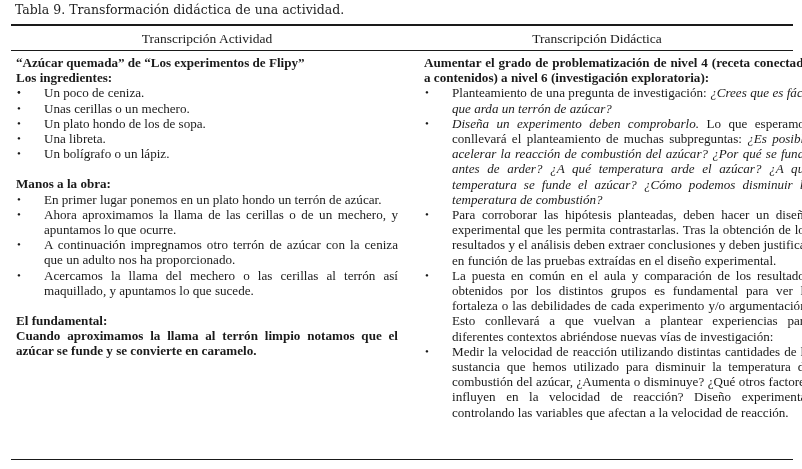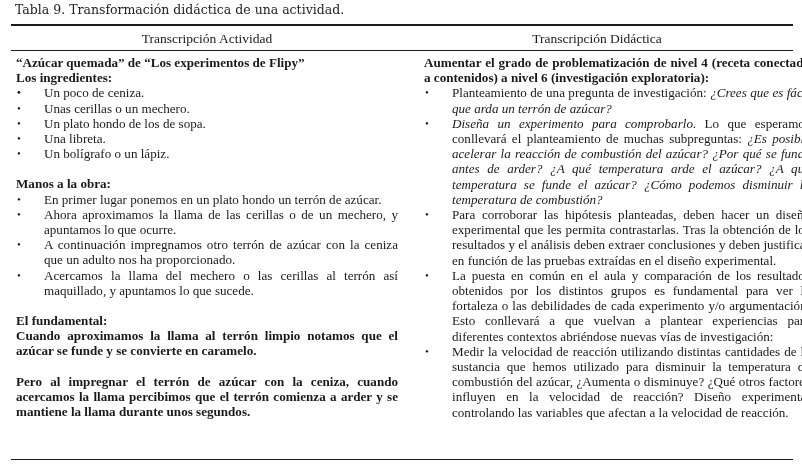--- a/index.html
+++ b/index.html
@@ -63,27 +63,26 @@
   <ul>
     <li><span class="dot">•</span><span>En primer lugar ponemos en un plato hondo un terrón de azúcar.</span></li>
     <li><span class="dot">•</span><span>Ahora aproximamos la llama de las cerillas o de un mechero, y apuntamos lo que ocurre.</span></li>
     <li><span class="dot">•</span><span>A continuación impregnamos otro terrón de azúcar con la ceniza que un adulto nos ha proporcionado.</span></li>
     <li><span class="dot">•</span><span>Acercamos la llama del mechero o las cerillas al terrón así maquillado, y apuntamos lo que sucede.</span></li>
   </ul>
   <div class="gap"></div>
   <p class="b">El fundamental:</p>
   <p>Cuando aproximamos la llama al terrón limpio notamos que el azúcar se funde y se convierte en caramelo.</p>
   <div class="gap"></div>
-  <p>Pero al impregnar el terrón de azúcar con la ceniza, cuando acercamos la llama percibimos que el terrón comienza a arder y se mantiene la llama durante unos segundos.</p>
 </div>
 
 <div class="col right">
   <p class="b">Aumentar el grado de problematización de nivel 4 (receta conectada a contenidos) a nivel 6 (investigación exploratoria):</p>
   <ul>
     <li><span class="dot">•</span><span>Planteamiento de una pregunta de investigación: </span><i>¿Crees que es fácil que arda un terrón de azúcar?</i></li>
-    <li><span class="dot">•</span><i>Diseña un experimento para comprobarlo.</i><span> Lo que esperamos conllevará el planteamiento de muchas subpreguntas: </span><i>¿Es posible acelerar la reacción de combustión del azúcar? ¿Por qué se funde antes de arder? ¿A qué temperatura arde el azúcar? ¿A qué temperatura se funde el azúcar? ¿Cómo podemos disminuir la temperatura de combustión?</i></li>
+    <li><span class="dot">•</span><i>Diseña un experimento deben comprobarlo.</i><span> Lo que esperamos conllevará el planteamiento de muchas subpreguntas: </span><i>¿Es posible acelerar la reacción de combustión del azúcar? ¿Por qué se funde antes de arder? ¿A qué temperatura arde el azúcar? ¿A qué temperatura se funde el azúcar? ¿Cómo podemos disminuir la temperatura de combustión?</i></li>
     <li><span class="dot">•</span><span>Para corroborar las hipótesis planteadas, deben hacer un diseño experimental que les permita contrastarlas. Tras la obtención de los resultados y el análisis deben extraer conclusiones y deben justificar en función de las pruebas extraídas en el diseño experimental.</span></li>
     <li><span class="dot">•</span><span>La puesta en común en el aula y comparación de los resultados obtenidos por los distintos grupos es fundamental para ver la fortaleza o las debilidades de cada experimento y/o argumentación. Esto conllevará a que vuelvan a plantear experiencias para diferentes contextos abriéndose nuevas vías de investigación:</span></li>
     <li><span class="dot">•</span><span>Medir la velocidad de reacción utilizando distintas cantidades de la sustancia que hemos utilizado para disminuir la temperatura de combustión del azúcar, ¿Aumenta o disminuye? ¿Qué otros factores influyen en la velocidad de reacción? Diseño experimental controlando las variables que afectan a la velocidad de reacción.</span></li>
   </ul>
 </div>
 
 <div class="rule bot"></div>
 
 </body></html>

